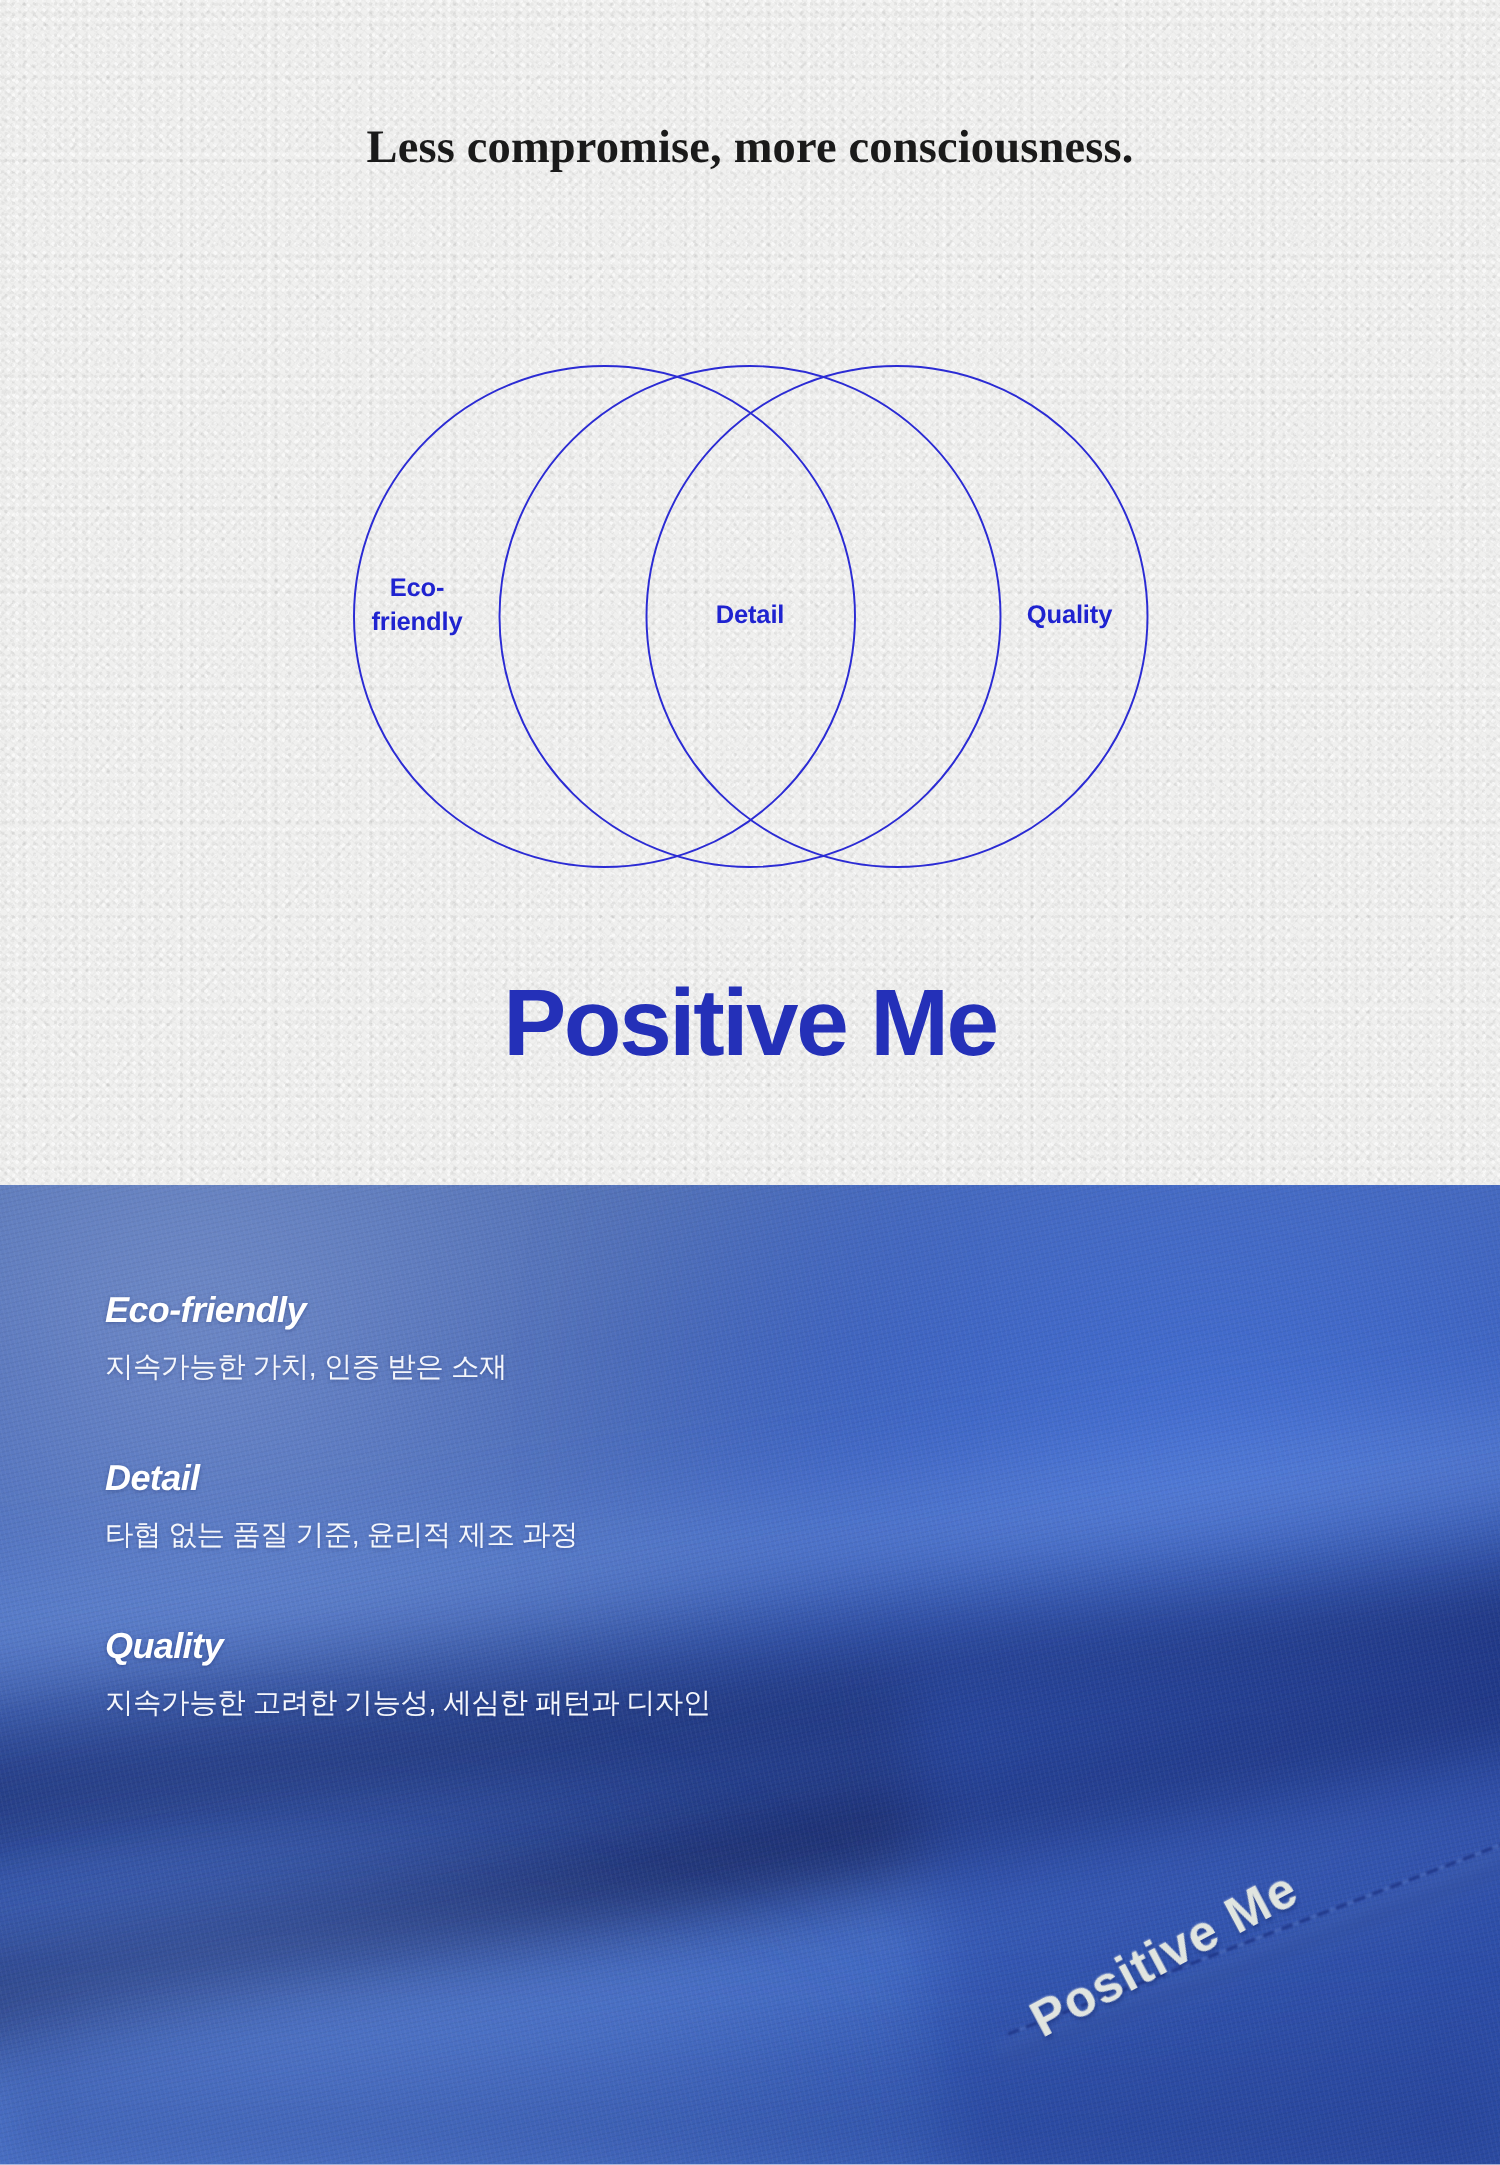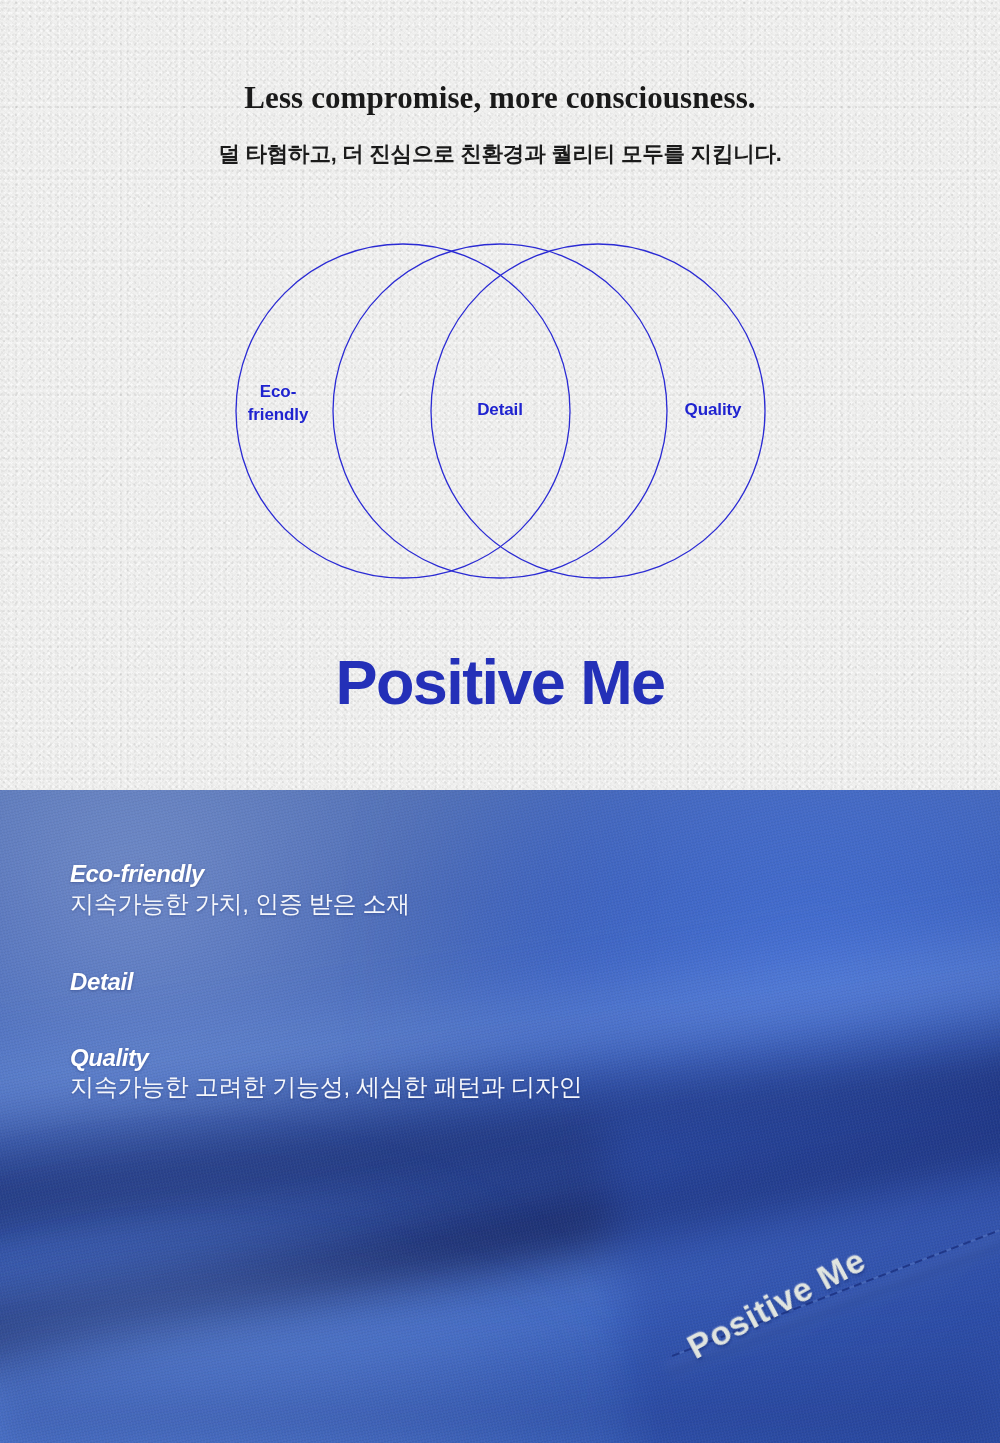--- a/index.html
+++ b/index.html
@@ -218,39 +218,39 @@
   .feature-title {
     font-size:24px;
     font-weight:800;
     font-style:italic;
     color:#ffffff;
     letter-spacing:-.4px;
     line-height:1.15;
     text-shadow: 0 1px 3px rgba(15,30,90,.35);
   }
   .feature-desc {
-    font-size:24px;
+    margin-top:11px;
+    font-size:19px;
     font-weight:400;
     color:#f4f6fb;
     letter-spacing:-.3px;
     line-height:1.35;
     text-shadow: 0 1px 3px rgba(15,30,90,.35);
   }
 </style>
 </head>
 <body>
 
 <div id="page">
 
   <section class="top-section">
     <div class="grain"></div>
     <div class="grain2"></div>
 
     <h1 class="headline">Less compromise, more consciousness.</h1>
-    <p class="subhead">덜 타협하고, 더 진심으로 친환경과 퀄리티 모두를 지킵니다.</p>
 
     <div class="venn">
       <svg width="1000" height="790" viewBox="0 0 1000 790" aria-hidden="true">
         <g fill="none" stroke="#2b2bd4" stroke-width="1.3">
           <circle cx="403" cy="411" r="167"></circle>
           <circle cx="500" cy="411" r="167"></circle>
           <circle cx="598" cy="411" r="167"></circle>
         </g>
       </svg>
       <div class="venn-label" id="lbl-eco">Eco-
@@ -283,20 +283,21 @@
   <div class="seam"></div>
   <div class="fabric-logo">Positive Me</div>
 
   <div class="features">
     <div class="feature">
       <div class="feature-title">Eco-friendly</div>
       <div class="feature-desc">지속가능한 가치, 인증 받은 소재</div>
     </div>
     <div class="feature">
       <div class="feature-title">Detail</div>
+      <div class="feature-desc">타협 없는 품질 기준, 윤리적 제조 과정</div>
     </div>
     <div class="feature">
       <div class="feature-title">Quality</div>
       <div class="feature-desc">지속가능한 고려한 기능성, 세심한 패턴과 디자인</div>
     </div>
   </div>
 
 </div>
 
 </body></html>

